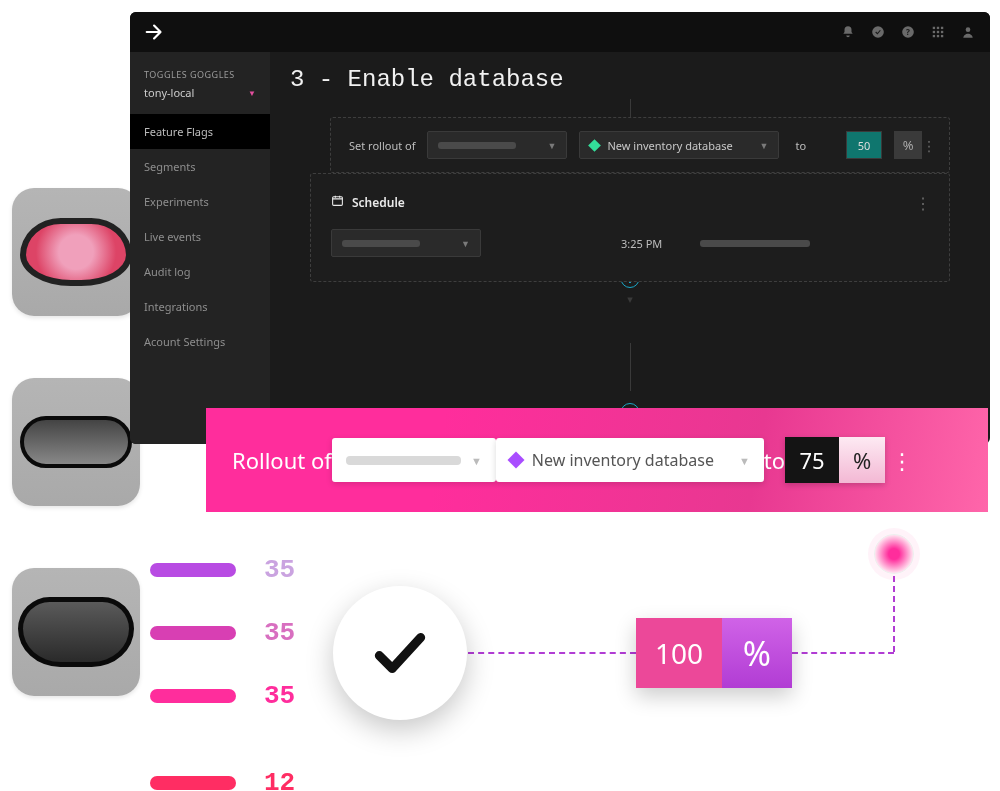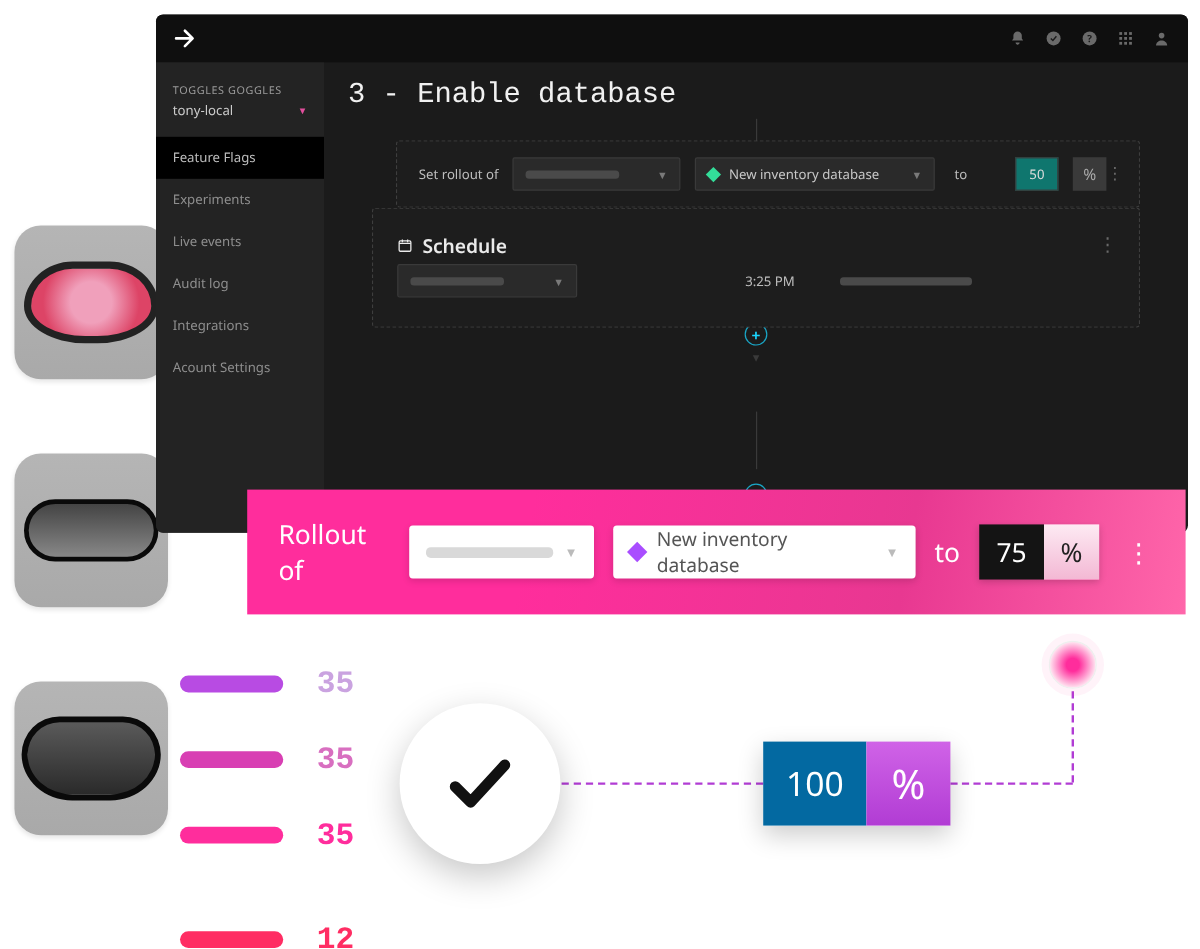--- a/index.html
+++ b/index.html
@@ -195,39 +195,39 @@
   }
 
   .section-title{
     font-size:13px;font-weight:600;color:#fff;margin:42px 0 10px;
   }
 
   .panel2{
     padding:20px 20px 24px;
   }
   .panel2 .head{
-    display:flex;align-items:center;gap:8px;font-size:16px;color:#eaeaea;font-weight:600;
-    margin-bottom:4px;
+    display:flex;align-items:center;gap:8px;font-size:12px;color:#eaeaea;font-weight:600;
+    margin-bottom:18px;
   }
   .panel2 .row{
     display:flex;align-items:center;gap:20px;font-size:11px;color:#bdbdbd;
   }
   .skel{height:7px;background:#4a4a4a;border-radius:3px;}
   .panel2 .dots2{
     position:absolute;right:18px;top:18px;color:#6a6a6a;
   }
 
   
   .rollbar{
     position:absolute;
     left:206px;top:408px;
     width:782px;height:104px;
     background:linear-gradient(100deg,#ff2d9c 0%,#ff2d9c 30%,#e83891 70%,#f6a 100%);
     z-index:5;
-    display:flex;align-items:center;padding:0 26px;gap:16px;
+    display:flex;align-items:center;padding:0 26px;gap:0;
   }
   .rollbar .txt{color:#fff;font-size:22px;}
   .rfield{
     background:#fff;border-radius:3px;height:44px;display:flex;align-items:center;padding:0 14px;
     font-size:16px;color:#777;gap:10px;
     box-shadow: 0 2px 6px rgba(0,0,0,0.15);
   }
   .rfield .ph2{flex:1;height:9px;background:#d9d9d9;border-radius:4px;}
   .rfield.f1{width:164px;}
   .rfield.f2{width:268px;}
@@ -248,21 +248,21 @@
     z-index:4;
   }
   .result-circle svg{width:62px;height:62px;}
 
   .hundred{
     position:absolute;
     left:636px;top:618px;
     display:flex;z-index:4;
     box-shadow:0 8px 20px rgba(0,0,0,0.2);
   }
-  .hundred .num{width:86px;height:70px;background:#0369a1;color:#fff;display:flex;align-items:center;justify-content:center;font-size:28px;}
+  .hundred .num{width:86px;height:70px;background:#ec4899;color:#fff;display:flex;align-items:center;justify-content:center;font-size:28px;}
   .hundred .pct{width:70px;height:70px;background:linear-gradient(#d063e7,#b13cd4);color:#fff;display:flex;align-items:center;justify-content:center;font-size:34px;}
 
   .dashline-h{
     position:absolute;top:652px;left:468px;width:168px;height:0;
     border-top:2px dashed #b13cd4;z-index:3;
   }
   .dashline-h2{
     position:absolute;top:652px;left:792px;width:102px;height:0;
     border-top:2px dashed #b13cd4;z-index:3;
   }
@@ -336,20 +336,21 @@
   </div>
 
   <div class="body">
     <div class="sidebar">
       <div class="sb-head">TOGGLES GOGGLES</div>
       <div class="sb-env">
         <span>tony-local</span>
         <span class="caret">▼</span>
       </div>
       <div class="sb-item active"><span>Feature Flags</span></div>
+      <div class="sb-item"><span>Segments</span></div>
       <div class="sb-item"><span>Experiments</span></div>
       <div class="sb-item"><span>Live events</span></div>
       <div class="sb-item"><span>Audit log</span></div>
       <div class="sb-item"><span>Integrations</span></div>
       <div class="sb-item"><span>Acount Settings</span></div>
     </div>
 
     <div class="main">
       <div class="page-title">3 - Enable database</div>
 

